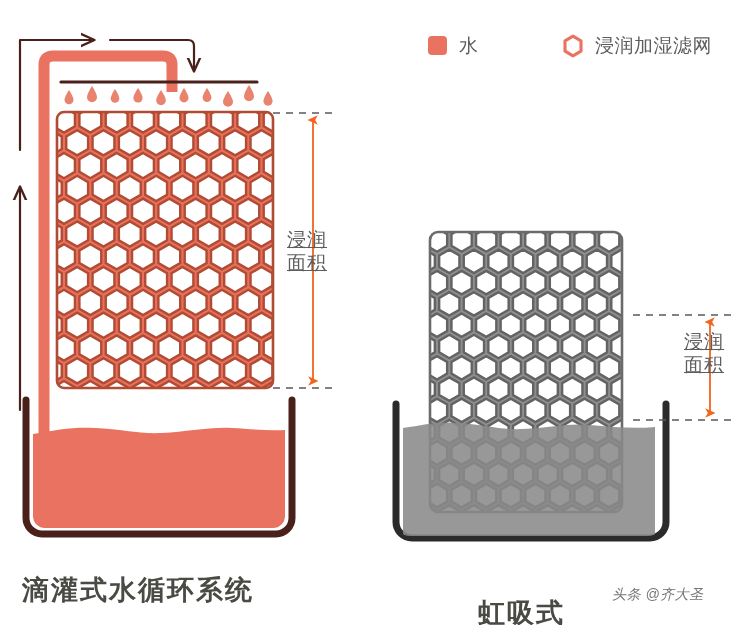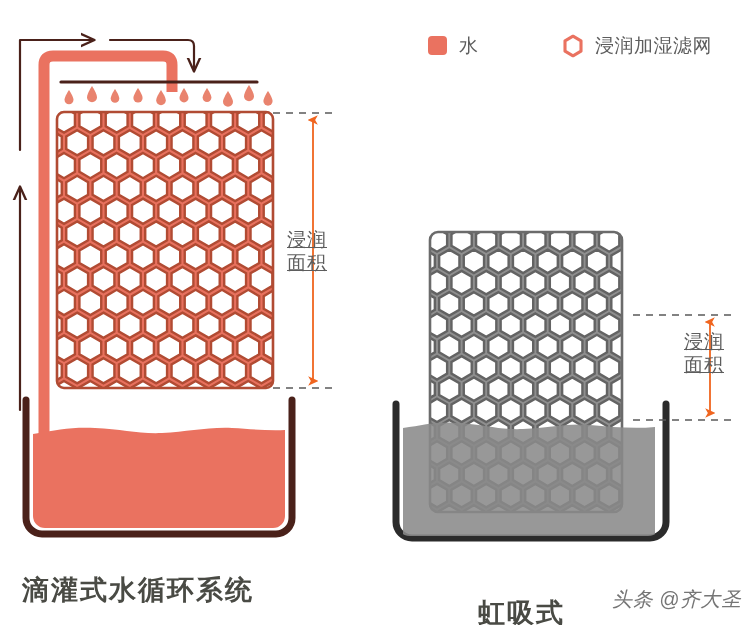--- a/index.html
+++ b/index.html
@@ -24,21 +24,21 @@
   .legend-item .lbl{
     font-size:19px;color:#5d5d5d;margin-left:9px;white-space:nowrap;letter-spacing:0.5px;
   }
   .sw-water{width:19px;height:19px;border-radius:4px;background:#ea7260;}
   .cap{
     position:absolute;font-size:27px;color:#494a44;letter-spacing:2px;white-space:nowrap;font-weight:bold;
   }
   #cap-left{left:22px;top:572px;}
   #cap-right{left:478px;top:595px;}
   #watermark{
-    position:absolute;left:612px;top:586px;font-size:20px;color:#6a6a6a;
+    position:absolute;left:612px;top:586px;font-size:14px;color:#6a6a6a;
     white-space:nowrap;font-style:italic;letter-spacing:0.5px;opacity:.92;
   }
   .dimlabel{
     position:absolute;font-size:19px;line-height:23px;color:#5d5d5d;
     text-align:center;white-space:nowrap;letter-spacing:1px;text-decoration:underline;
   }
   #dim-left-label{left:287px;top:228px;}
   #dim-right-label{left:684px;top:330px;}
 </style>
 </head>

